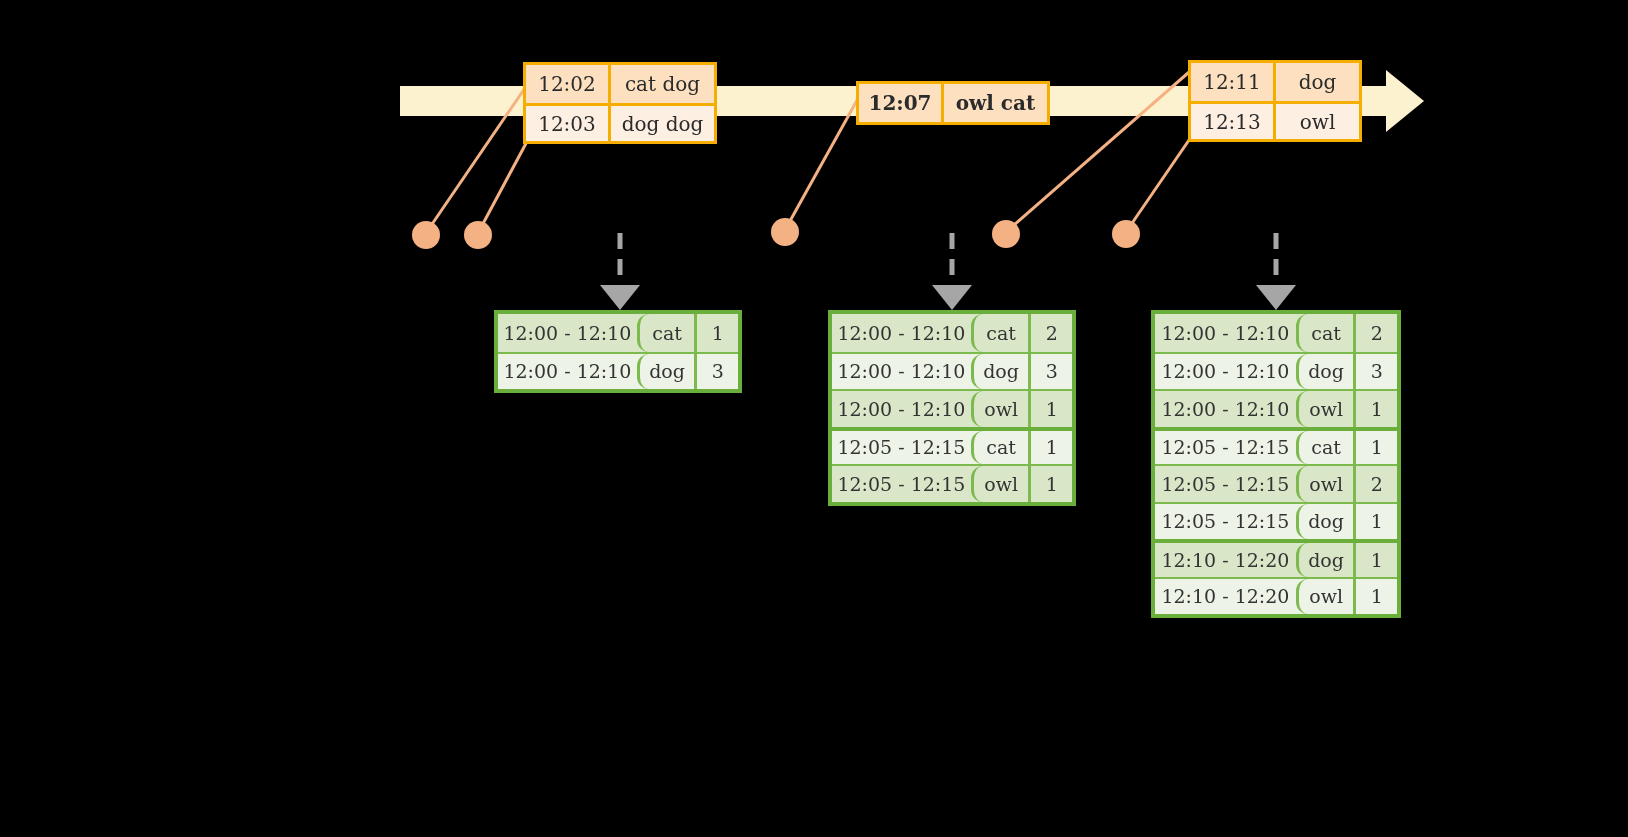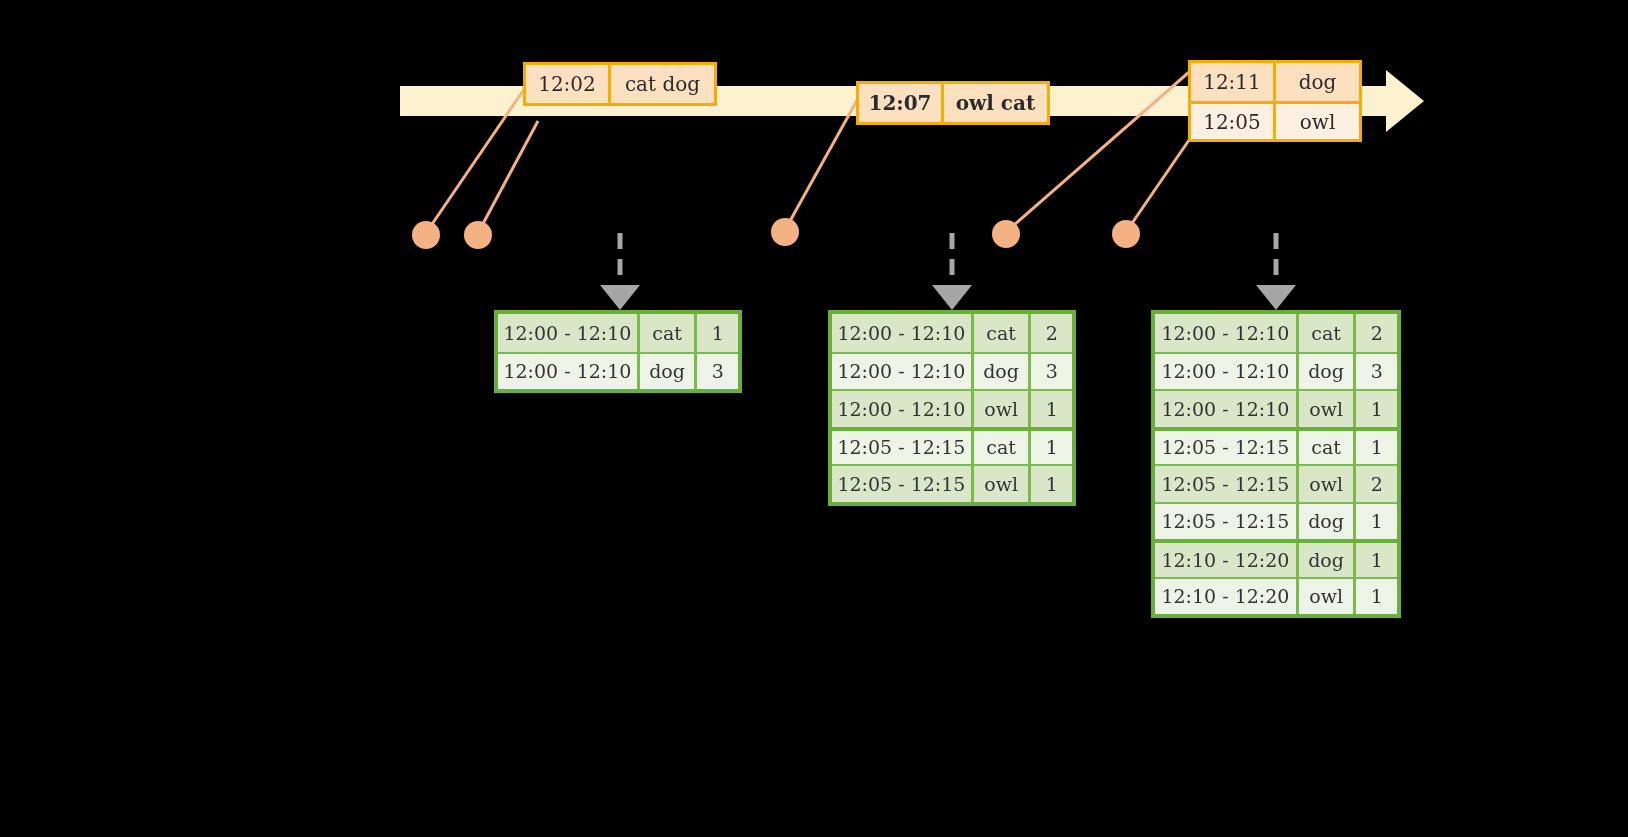--- a/index.html
+++ b/index.html
@@ -41,21 +41,21 @@
         box-sizing:border-box;}
   .grow{display:flex;height:37.5px;box-sizing:border-box;}
   .grow.odd{background:#d9e7c8;}
   .grow.even{background:#eef3e7;}
   .grow + .grow{border-top:2px solid #7cba4e;}
   .grow.sep{border-top:4px solid #6aae3c;}
   .gcell-win{display:flex;align-items:center;justify-content:center;
              font-size:19px;color:#333;box-sizing:border-box;}
   .gcell-key{width:58px;display:flex;align-items:center;justify-content:center;
              font-size:19px;color:#333;border-left:3px solid #7cba4e;
-             box-sizing:border-box;}
+             box-sizing:border-box;border-radius:12px;}
   .gcell-cnt{width:44px;display:flex;align-items:center;justify-content:center;
              font-size:19px;color:#333;border-left:3px solid #7cba4e;
              box-sizing:border-box;}
 
   #gbox-1{left:474px;top:310px;width:248px;}
   #gbox-1 .gcell-win{width:140px;}
   #gbox-2{left:808px;top:310px;width:248px;}
   #gbox-2 .gcell-win{width:140px;}
   #gbox-3{left:1131px;top:310px;width:250px;}
   #gbox-3 .gcell-win{width:142px;}
@@ -93,36 +93,40 @@
       <line x1="932" y1="233" x2="932" y2="296"></line>
       <line x1="1256" y1="233" x2="1256" y2="296"></line>
     </g>
   </svg>
 
   <div class="ebox" id="ebox-1">
     <div class="erow odd">
       <div class="ecell-time">12:02</div>
       <div class="ecell-txt">cat dog</div>
     </div>
+    <div class="erow even">
+      <div class="ecell-time">12:03</div>
+      <div class="ecell-txt">dog dog</div>
+    </div>
   </div>
 
   <div class="ebox" id="ebox-2">
     <div class="erow odd">
       <div class="ecell-time">12:07</div>
       <div class="ecell-txt">owl cat</div>
     </div>
   </div>
 
   <div class="ebox" id="ebox-3">
     <div class="erow odd">
       <div class="ecell-time">12:11</div>
       <div class="ecell-txt">dog</div>
     </div>
     <div class="erow even">
-      <div class="ecell-time">12:05</div>
+      <div class="ecell-time">12:13</div>
       <div class="ecell-txt">owl</div>
     </div>
   </div>
 
   <div class="gbox" id="gbox-1">
       <div class="grow odd">
         <div class="gcell-win">12:00 - 12:10</div>
         <div class="gcell-key">cat</div>
         <div class="gcell-cnt">1</div>
       </div>

